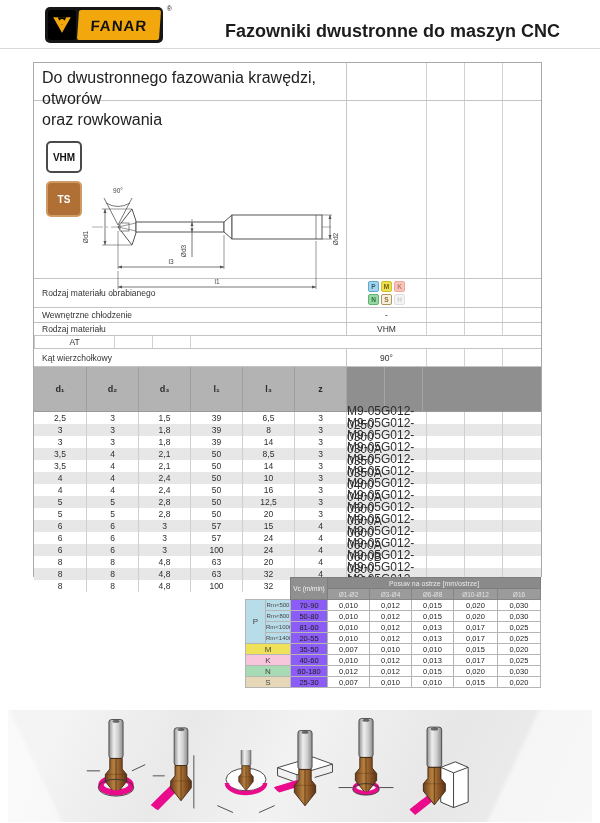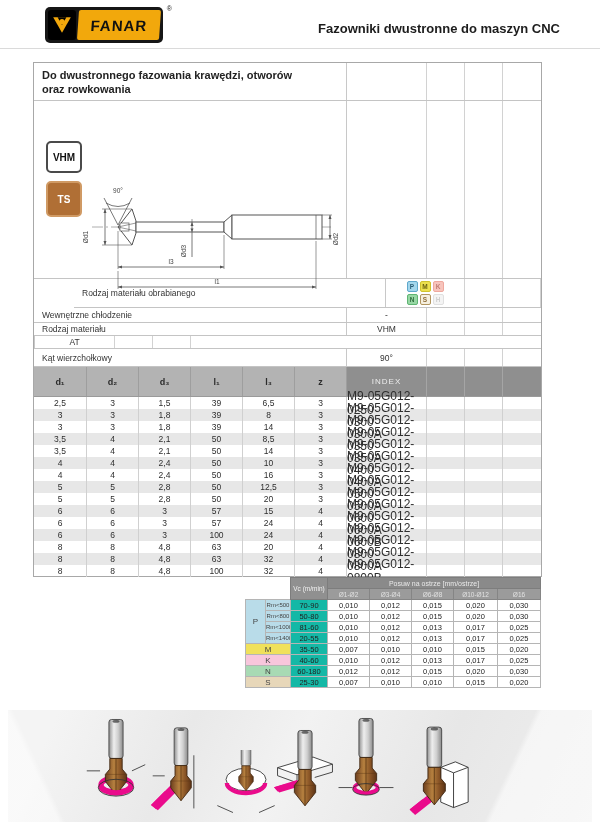--- a/index.html
+++ b/index.html
@@ -7,54 +7,54 @@
        font-family:"Liberation Sans",sans-serif;overflow:hidden;}
 
   
   .logo{position:absolute;left:45px;top:7px;width:118px;height:36px;background:#161616;
         border-radius:5px;padding:3px;display:flex;align-items:stretch;box-sizing:border-box;}
   .logo-mark{width:28px;background:#000;border-radius:3px;display:flex;align-items:center;justify-content:center;}
   .logo-text{flex:1;background:#f2a80c;border-radius:2px;margin-left:2px;display:flex;align-items:center;
              justify-content:center;font-weight:bold;font-size:15px;letter-spacing:1px;color:#111;
              transform:skewX(-4deg);}
   .logo-reg{position:absolute;right:-9px;top:-2px;font-size:7px;color:#222;}
-  .page-title{position:absolute;right:40px;top:21px;font-size:13px;font-weight:bold;color:#1c1c1c;}
+  .page-title{position:absolute;right:40px;top:21px;font-size:18px;font-weight:bold;color:#1c1c1c;}
   .hdr-divider{position:absolute;left:0;top:48px;width:600px;height:1px;background:#dadada;}
 
   
   .main-table{position:absolute;left:33px;top:62px;width:507px;height:513px;border:1px solid #a8a8a8;
               box-sizing:content-box;background:#fff;}
   .row{display:flex;border-bottom:1px solid #c4c4c4;box-sizing:border-box;}
   .cell{box-sizing:border-box;}
   .c-label{width:312px;}
   .c-val{width:80px;border-left:1px solid #c8c8c8;display:flex;align-items:center;justify-content:center;}
   .c-a{width:38px;border-left:1px solid #d2d2d2;}
   .c-b{width:38px;border-left:1px solid #d2d2d2;}
   .c-c{flex:1;border-left:1px solid #d2d2d2;}
 
   .title-row{height:38px;}
-  .sec-title{font-size:11px;font-weight:bold;color:#222;padding:5px 0 0 8px;white-space:pre-line;line-height:1.3;}
+  .sec-title{font-size:16px;font-weight:normal;color:#222;padding:5px 0 0 8px;white-space:pre-line;line-height:1.3;}
 
   .content-row{height:178px;position:relative;}
   .vhm-badge{position:absolute;left:12px;top:40px;width:32px;height:28px;border:2px solid #4a4a4a;border-radius:5px;
              background:#fff;display:flex;align-items:center;justify-content:center;font-size:10px;font-weight:bold;color:#111;}
   .ts-badge{position:absolute;left:12px;top:80px;width:32px;height:32px;border:2px solid #d09a64;border-radius:5px;
             display:flex;align-items:center;justify-content:center;font-size:10px;font-weight:bold;color:#fff;}
   .tech-drawing{position:absolute;left:40px;top:78px;}
 
   .prop-label{font-size:8.5px;color:#333;padding-left:8px;display:flex;align-items:center;}
   .prop-val{font-size:8.5px;color:#333;}
-  .ph0{height:29px;margin-left:40px;} .ph1{height:15px;} .ph2{height:13px;} .ph3{height:13px;} .ph4{height:18px;}
+  .ph0{height:29px;} .ph1{height:15px;} .ph2{height:13px;} .ph3{height:13px;} .ph4{height:18px;}
 
   .mat-badges{display:grid;grid-template-columns:repeat(3,11px);grid-gap:2px;}
   .mbadge{width:11px;height:11px;border:1px solid;border-radius:2px;font-size:6.5px;font-weight:bold;
           display:flex;align-items:center;justify-content:center;box-sizing:border-box;}
 
   
-  .spec-header{height:30px;display:flex;border-bottom:1px solid #9a9a9a;box-sizing:border-box;}
+  .spec-header{height:45px;display:flex;border-bottom:1px solid #9a9a9a;box-sizing:border-box;}
   .sh{background:#b3b3b3;font-size:9px;font-weight:bold;color:#2c2c2c;display:flex;align-items:center;
       justify-content:center;box-sizing:border-box;}
   .sc{width:52px;border-left:1px solid #9e9e9e;}
   .sc:first-child{border-left:none;}
   .sh-dark{background:#8f8f8f;color:#ececec;font-weight:normal;font-size:8px;letter-spacing:1px;}
   .sc-index{width:80px;border-left:1px solid #9e9e9e;}
   .sc-e{width:38px;border-left:1px solid #a5a5a5;}
   .sc-last{flex:1;border-left:1px solid #a5a5a5;}
 
   .spec-body{height:180px;}
@@ -68,21 +68,21 @@
   
   .cutting{position:absolute;left:245px;top:577px;border-collapse:collapse;table-layout:fixed;width:295px;}
   .cutting td{height:11px;padding:0;text-align:center;font-size:7.5px;color:#222;border:1px solid #b5b5b5;
               box-sizing:border-box;overflow:hidden;}
   .cutting td.blank{border:none;background:transparent;}
   .cutting td.vc-h{background:#909090;color:#f2f2f2;font-size:6.5px;border-color:#7d7d7d;}
   .cutting td.feed-h{background:#8a8a8a;color:#e9e9e9;font-size:7px;border-color:#7d7d7d;}
   .cutting td.dh{background:#9b9b9b;color:#e2e2e2;font-size:6.5px;border-color:#858585;}
   .cutting td.grp{font-size:8px;color:#444;font-weight:normal;}
   .cutting td.sub{font-size:6px;color:#444;}
-  .cutting td.vc{background:#14b8a6;}
+  .cutting td.vc{background:#8b5cf6;}
 
   
   .banner{position:absolute;left:8px;top:710px;width:584px;height:112px;overflow:hidden;
     background:
       linear-gradient(295deg, rgba(255,255,255,0.55) 0 16%, rgba(255,255,255,0) 17%),
       linear-gradient(65deg, rgba(255,255,255,0.5) 0 8%, rgba(255,255,255,0) 9%),
       linear-gradient(115deg,#f4f4f4 8%,#e9e9e9 30%,#f2f2f2 48%,#e7e7e7 72%,#efefef 100%);}
   .app-icon{position:absolute;}
   .thin{stroke:#3a3a3a;stroke-width:1;fill:none;}
 </style>
@@ -253,21 +253,20 @@
       <div class="cell c-c"></div>
   </div>
 
   <div class="spec-header">
     <div class="sh sc">d₁</div>
     <div class="sh sc">d₂</div>
     <div class="sh sc">d₃</div>
     <div class="sh sc">l₁</div>
     <div class="sh sc">l₃</div>
     <div class="sh sc">z</div>
-    <div class="sh sh-dark sc-index">INDEX</div>
     <div class="sh sh-dark sc-e"></div>
     <div class="sh sh-dark sc-e"></div>
     <div class="sh sh-dark sc-last"></div>
   </div>
 
   <div class="spec-body">
       <div class="spec-row">
         <div class="spec-cell w52">2,5</div>
         <div class="spec-cell w52">3</div>
         <div class="spec-cell w52">1,5</div>

